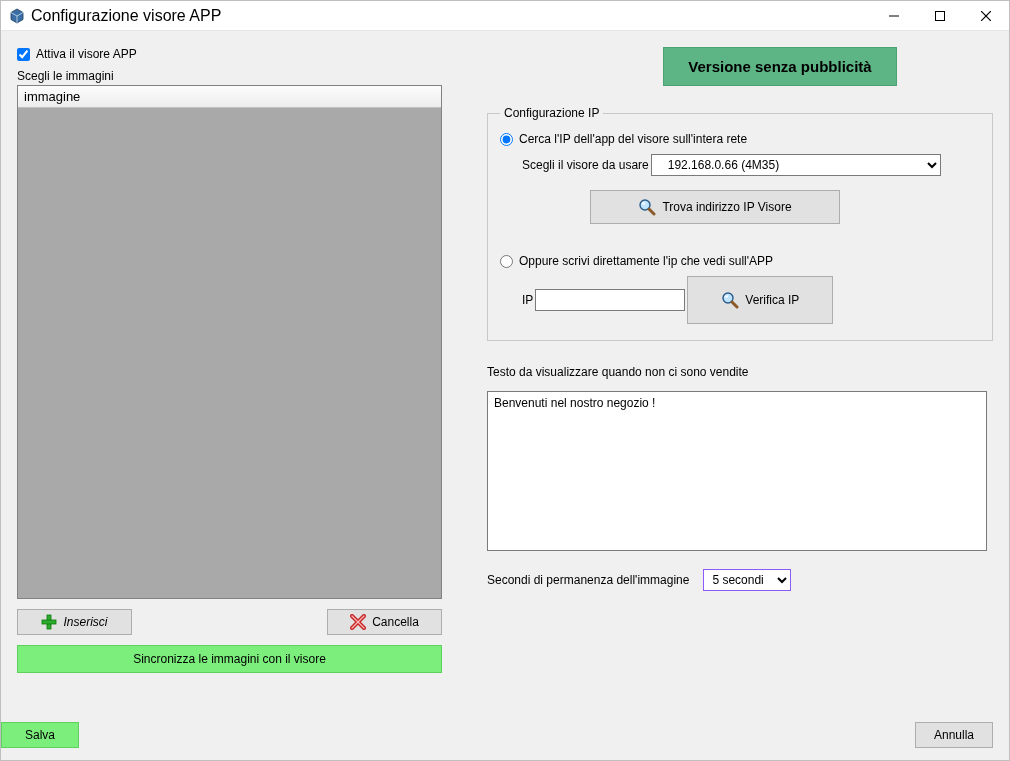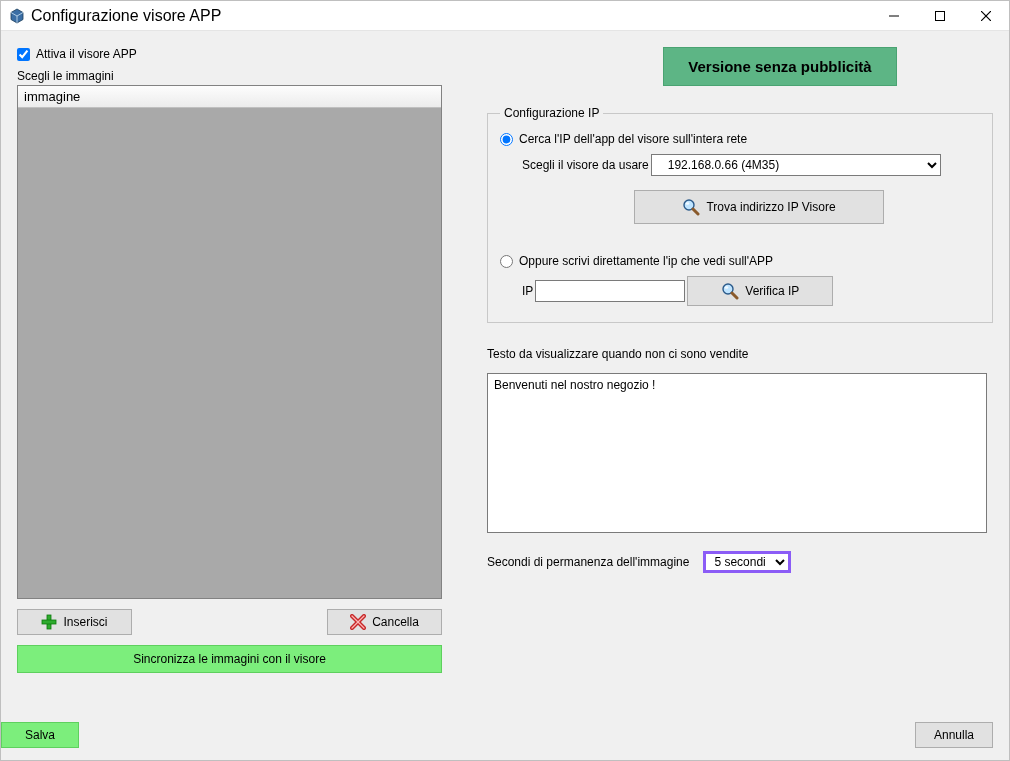--- a/index.html
+++ b/index.html
@@ -80,21 +80,21 @@
     display: inline-flex; align-items: center; justify-content: center;
     background: #e1e1e1;
     border: 1px solid #adadad;
     height: 26px;
     font-size: 12px;
     color: #000;
     padding: 0 12px;
     cursor: default;
   }
   .wbtn .ico { margin-right: 6px; display:inline-flex; }
-  .btn-inserisci { width: 115px; }
+  .btn-inserisci { width: 115px; font-style: italic; }
   .btn-cancella { width: 115px; }
   .btn-sync {
     margin-top: 10px;
     width: 425px; height: 28px;
     display: flex; align-items: center; justify-content: center;
     background: #7cee7c;
     border: 1px solid #5ed05e;
     font-size: 12px; color: #000;
   }
   .right-col {
@@ -124,42 +124,42 @@
   .indent { margin-left: 22px; }
   .field-row { display: flex; align-items: center; gap: 2px; margin-top: 6px; }
   select.visore-select {
     width: 290px; height: 22px;
     border: 1px solid #7a7a7a; background: #fff;
     font-size: 12px; padding-left: 12px;
   }
   .btn-trova {
     margin-top: 14px;
     width: 250px; height: 34px;
-    margin-left: 112px;
+    margin-left: 68px;
   }
   .section-gap { height: 26px; }
   .ip-input {
     width: 150px; height: 22px;
     border: 1px solid #7a7a7a; background: #fff;
     padding: 2px 4px; font-size: 12px;
   }
-  .btn-verifica { width: 146px; height: 30px; }
+  .btn-verifica { width: 146px; height: 48px; }
   .txt-label { margin-bottom: 12px; margin-top: 6px; }
   textarea.idle-text {
     width: 500px; height: 160px;
     border: 1px solid #7a7a7a;
     background: #fff;
     font-family: inherit; font-size: 12px;
     padding: 4px 6px;
     resize: none;
   }
   .sec-row { display: flex; align-items: center; gap: 14px; margin-top: 18px; }
   select.sec-select {
     width: 88px; height: 22px;
-    border: 3px solid #8b5cf6; background: #fff;
+    border: 1px solid #8b5cf6; background: #fff;
     font-size: 12px; padding-left: 4px;
   }
   .bottom-bar {
     position: absolute;
     left: 0; right: 16px; bottom: 12px;
     display: flex; justify-content: space-between;
   }
   .btn-salva {
     width: 78px; height: 26px;
     background: #7cee7c;

